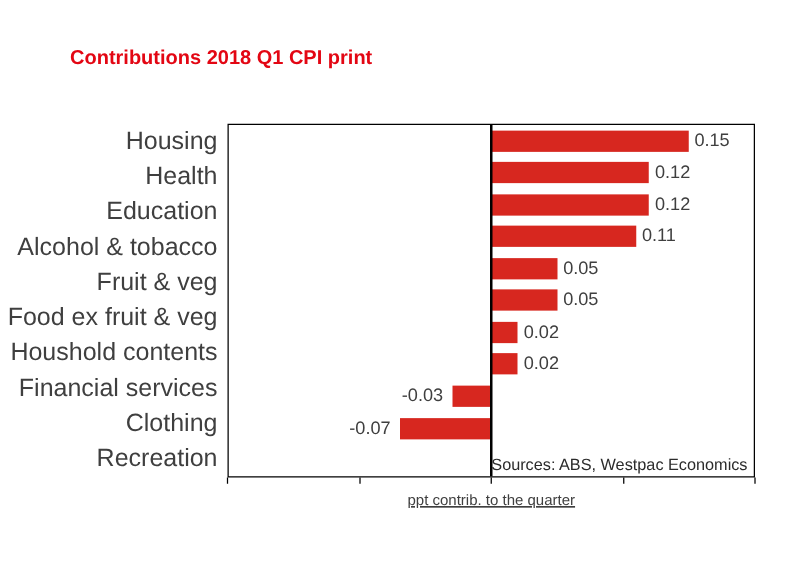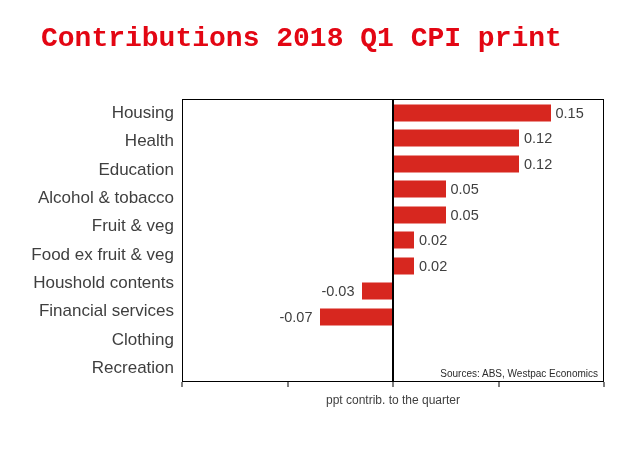--- a/index.html
+++ b/index.html
@@ -9,27 +9,27 @@
   }
   .page {
     position: relative;
     width: 635px;
     height: 466px;
     background: #ffffff;
     overflow: hidden;
     font-family: "Liberation Sans", sans-serif;
   }
   .chart-title {
-    margin: 1px;
+    margin: 16px;
     position: absolute;
     left: 40px;
     top: 22px;
-    font-family: Liberation Mono, monospace;
+    font-family: Liberation Sans, sans-serif;
     font-weight: bold;
-    font-size: 28px;
+    font-size: 16px;
     letter-spacing: 0px;
     color: var(--title-color, #e30613);
   }
   .chart-grid {
     position: absolute;
     left: 0;
     top: 99px;
     width: 635px;
     display: flex;
     align-items: stretch;
@@ -38,27 +38,28 @@
     width: 174px;
     height: 283px;
     display: flex;
     flex-direction: column;
   }
   .cat-label {
     flex: 1;
     display: flex;
     align-items: center;
     justify-content: flex-end;
-    font-size: 17px;
+    font-size: 20px;
     color: var(--text-color, #3f3f3f);
     white-space: nowrap;
   }
   .plot-col {
     margin-left: 8px;
     width: 422px;
+    text-decoration: underline;
   }
   .plot-area {
     position: relative;
     width: 420px;
     height: 281px;
     border: 1px solid #000000;
     background: #ffffff;
   }
   .bar-row {
     position: relative;
@@ -84,21 +85,21 @@
     top: 0;
     bottom: 0;
     width: 1.5px;
     background: #000000;
     z-index: 2;
   }
   .source-note {
     position: absolute;
     right: 5px;
     bottom: 2px;
-    font-size: 10px;
+    font-size: 13px;
     color: #2b2b2b;
     white-space: nowrap;
     z-index: 3;
   }
   .tick-strip {
     position: relative;
     width: 422px;
     height: 6px;
   }
   .tick-mark {
@@ -162,20 +163,24 @@
           </div>
           <div class="bar-row" style="height: 9.09091%;">
             <div class="bar" style="left: 50%; width: 30%;"></div>
             <span class="bar-value" style="left: calc(80% + 5px);">0.12</span>
           </div>
           <div class="bar-row" style="height: 9.09091%;">
             <div class="bar" style="left: 50%; width: 30%;"></div>
             <span class="bar-value" style="left: calc(80% + 5px);">0.12</span>
           </div>
           <div class="bar-row" style="height: 9.09091%;">
+            <div class="bar" style="left: 50%; width: 27.5%;"></div>
+            <span class="bar-value" style="left: calc(77.5% + 5px);">0.11</span>
+          </div>
+          <div class="bar-row" style="height: 9.09091%;">
             <div class="bar" style="left: 50%; width: 12.5%;"></div>
             <span class="bar-value" style="left: calc(62.5% + 5px);">0.05</span>
           </div>
           <div class="bar-row" style="height: 9.09091%;">
             <div class="bar" style="left: 50%; width: 12.5%;"></div>
             <span class="bar-value" style="left: calc(62.5% + 5px);">0.05</span>
           </div>
           <div class="bar-row" style="height: 9.09091%;">
             <div class="bar" style="left: 50%; width: 5%;"></div>
             <span class="bar-value" style="left: calc(55% + 5px);">0.02</span>

